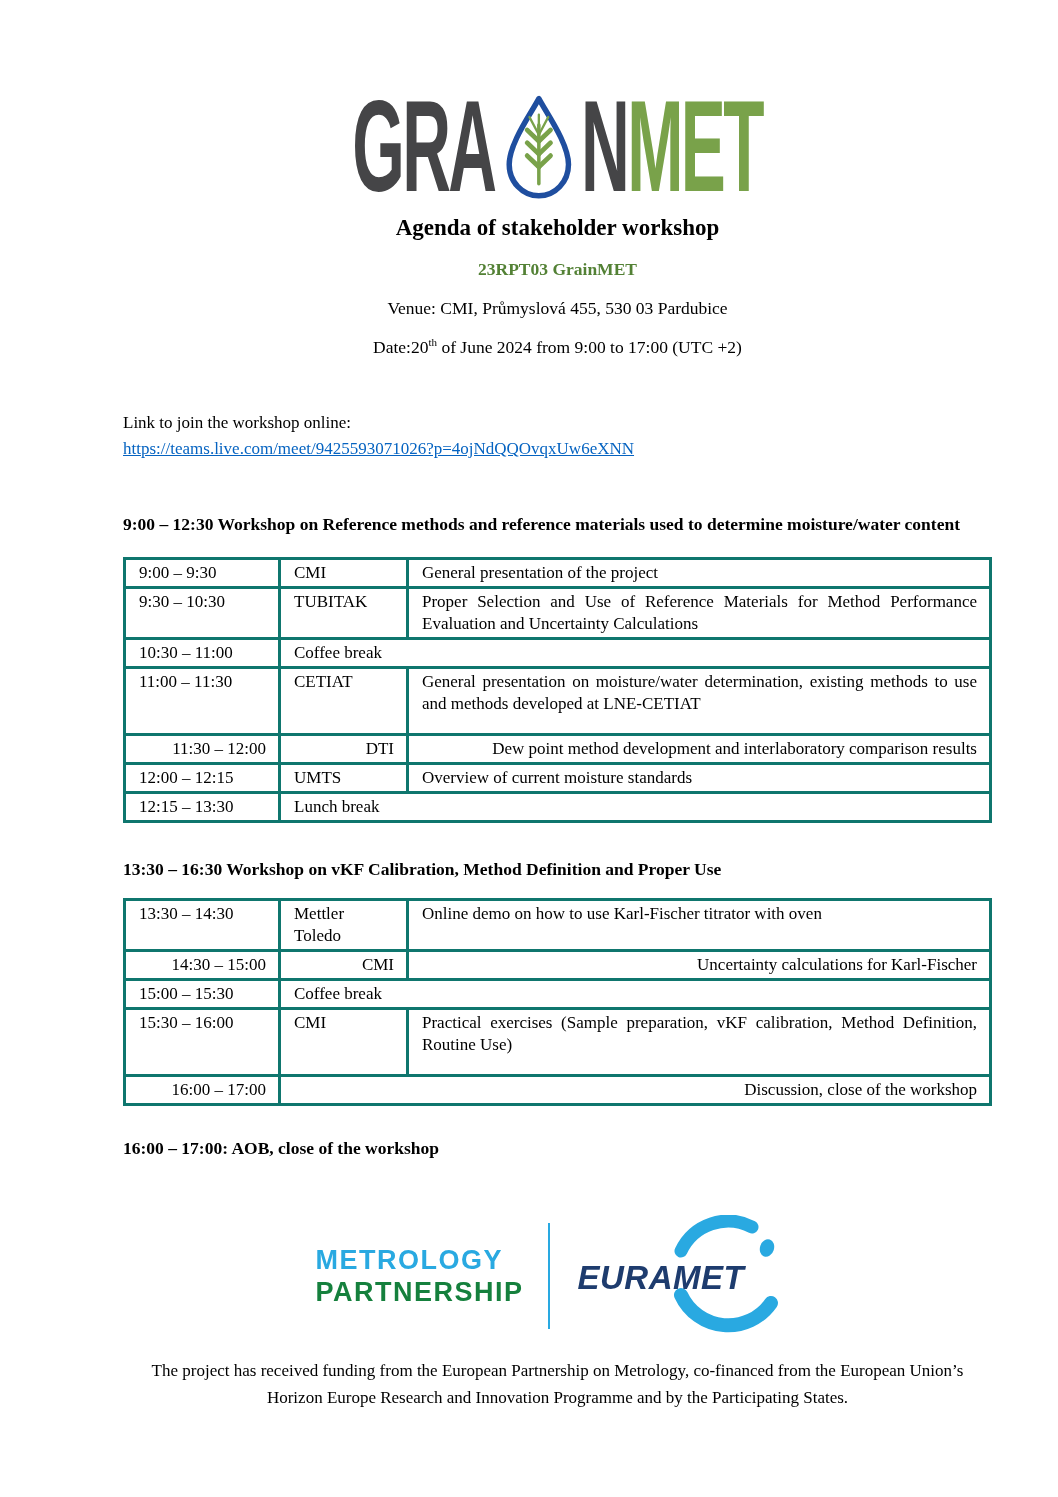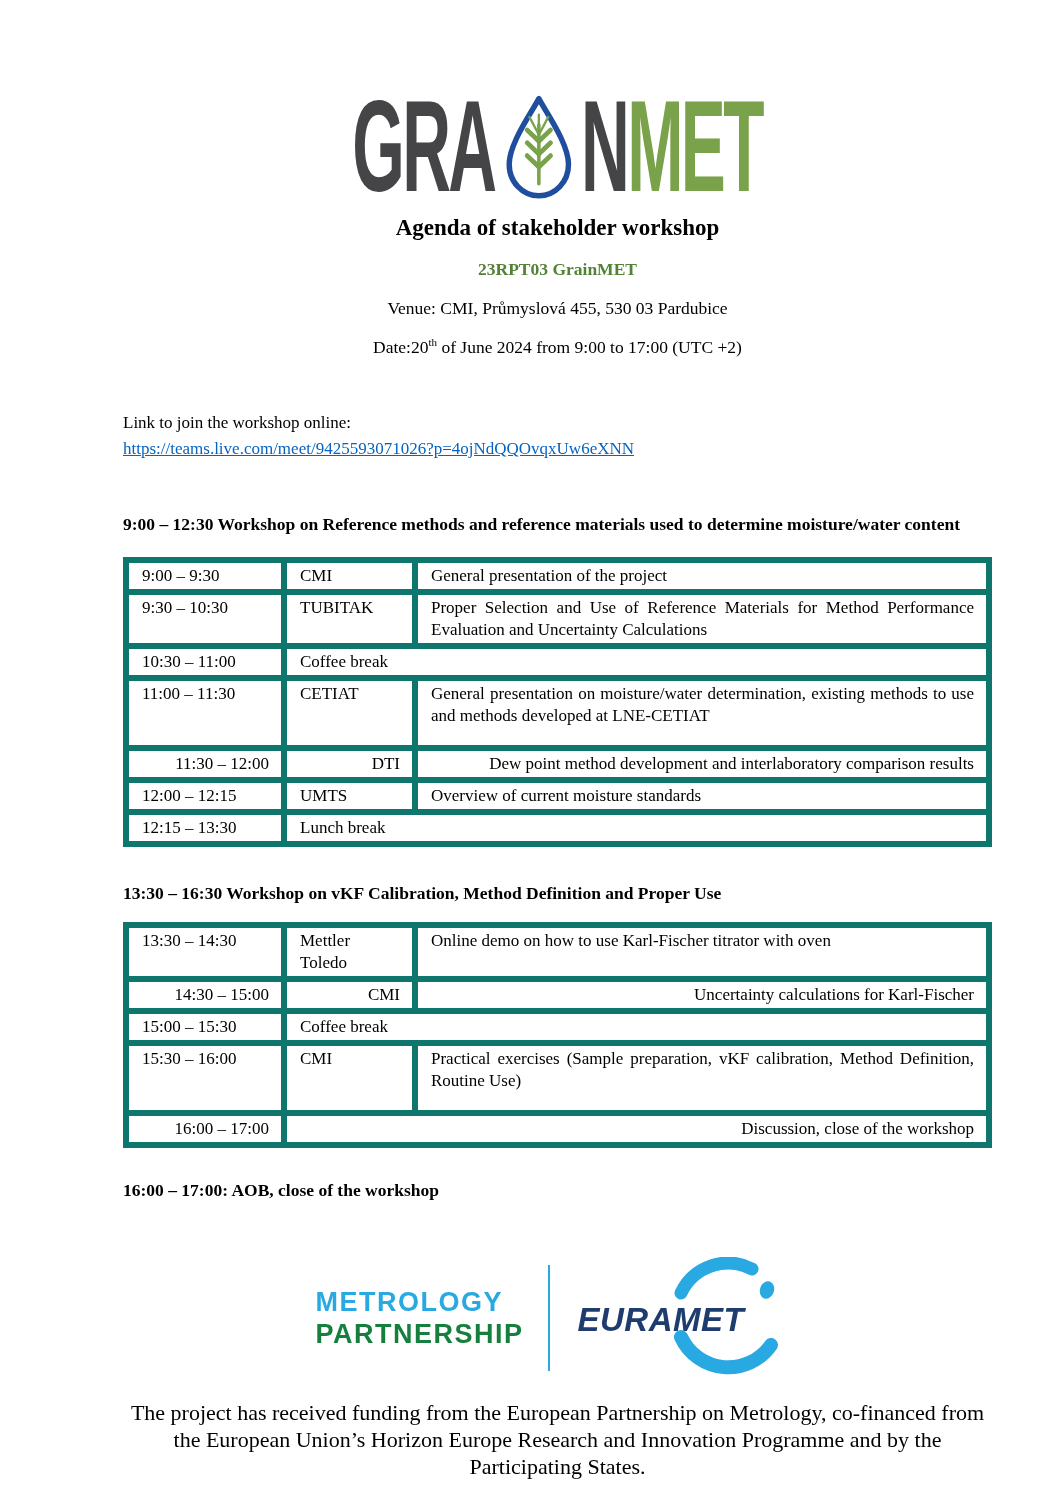--- a/index.html
+++ b/index.html
@@ -29,42 +29,42 @@
   
   .link-block { margin-top:52px; font-size:17px; line-height:26px; }
   .weblink { color:#0563C1; text-decoration:underline; cursor:pointer; }
 
   
   .session-heading { margin:49px 0 19px 0; font-size:17.5px; font-weight:700; line-height:27px; text-align:justify; }
   .session-heading.second { margin:33px 0 15px 0; }
 
   
   table.agenda { border-collapse:collapse; width:869px; table-layout:fixed; }
-  table.agenda td { border:6px solid #0f766e; vertical-align:top; padding:2px 12px 2px 13px; font-size:17px; line-height:22px; overflow:hidden; }
+  table.agenda td { border:3px solid #0f766e; vertical-align:top; padding:2px 12px 2px 13px; font-size:17px; line-height:22px; overflow:hidden; }
   td.t-time { width:127px; }
   td.t-org  { width:100px; }
   tr.tall td { padding-bottom:18px; }
   tr.thick-top td { border-top:3px solid #7f7f7f;text-align:right; }
   td.justify { text-align:justify; }
 
   
   .closing-note { margin-top:32px; font-size:17.5px; font-weight:700; }
 
   
   .logos-row { margin-top:56px; display:flex; justify-content:center; align-items:center; }
   .mp-logo { font-family:"Liberation Sans", sans-serif; font-weight:700; font-size:27px; letter-spacing:1.5px; line-height:32px; }
   .mp-logo .metrology { color:#29A9E1; }
   .mp-logo .partnership { color:#15803d; }
   .logo-divider { width:2px; height:106px; background:#29A9E1; margin:0 28px 0 24px; }
   .euramet-box { position:relative; width:222px; height:122px;font-style:italic; }
   .euramet-box .word { position:absolute; left:0; top:44px; font-family:"Liberation Sans", sans-serif; font-weight:700; font-size:33px; letter-spacing:0.5px; color:#1E3C6E; }
   .euramet-box svg { position:absolute; left:0; top:0; }
 
   
-  .funding { margin:20px auto 0; max-width:872px; text-align:center; font-size:22px; line-height:27px; }
+  .funding { margin:20px auto 0; max-width:872px; text-align:center; font-size:17px; line-height:27px; }
 </style>
 </head>
 <body>
 
 <div class="page">
   <div class="content">
 
     <div class="brand-wrap">
       <div class="brand">
         <span class="gray">GRA</span>

